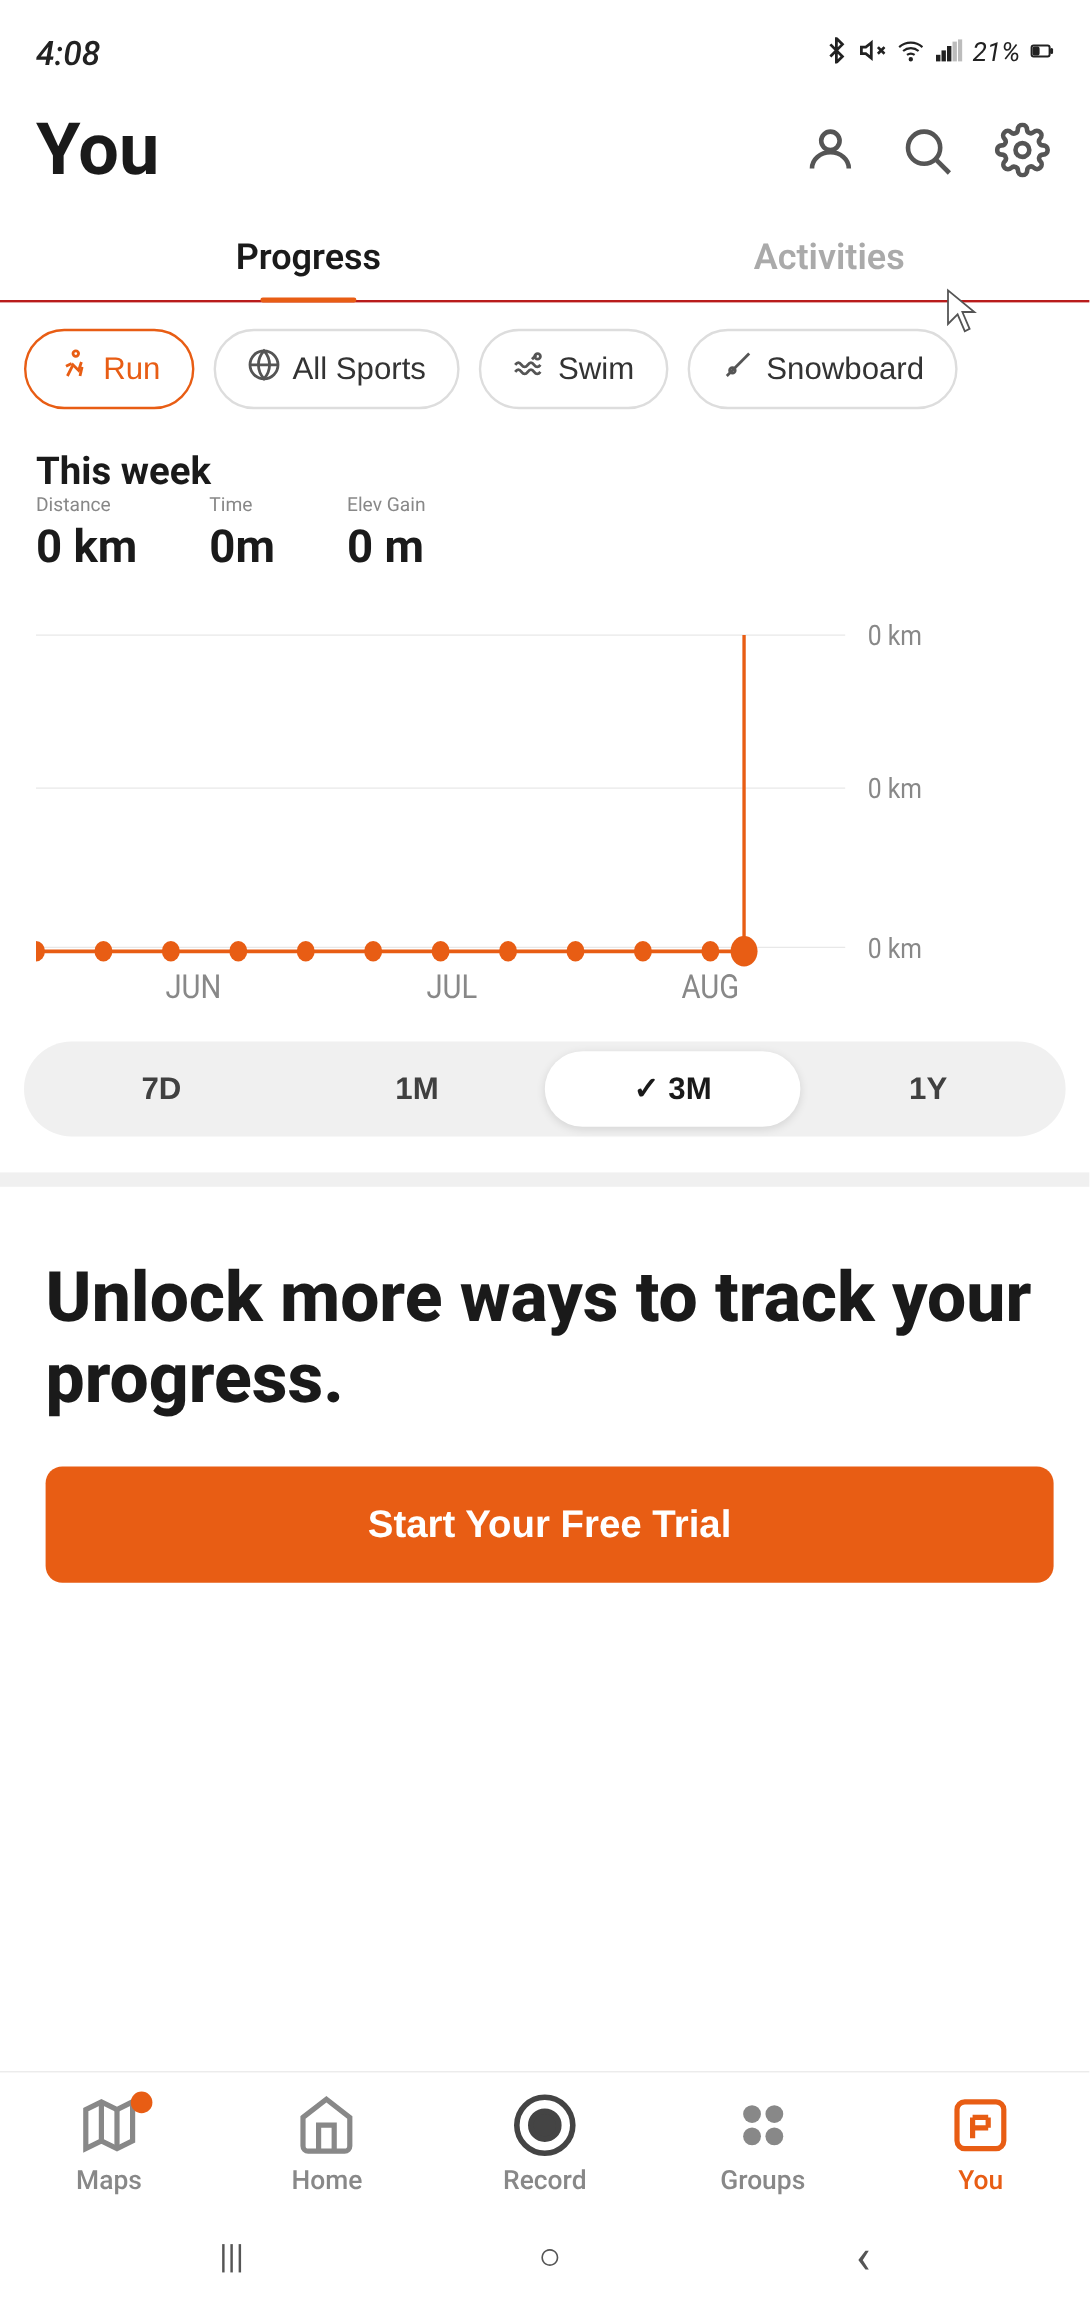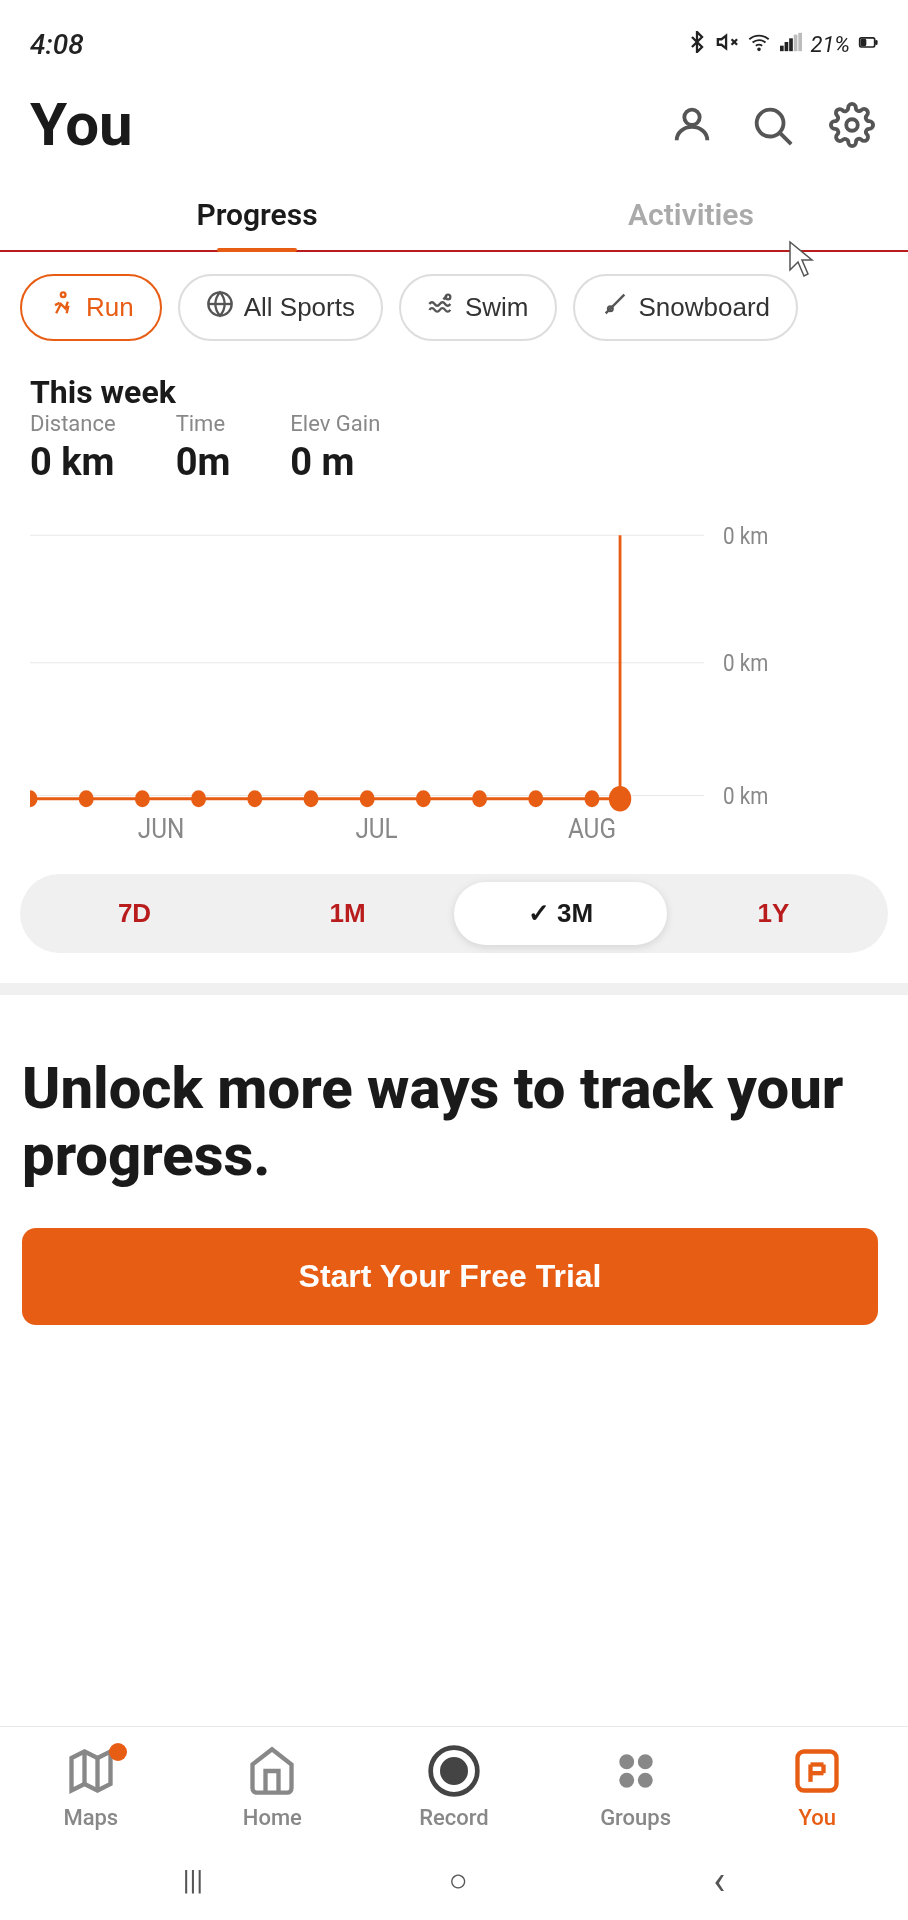--- a/index.html
+++ b/index.html
@@ -145,21 +145,21 @@
       font-weight: 700;
       color: #1a1a1a;
     }
     .week-stats {
       display: flex;
       gap: 60px;
       margin-bottom: 30px;
     }
     .stat-item {}
     .stat-label {
-      font-size: 22px;
+      font-size: 16px;
       color: #888;
       margin-bottom: 4px;
     }
     .stat-value {
       font-size: 38px;
       font-weight: 700;
       color: #1a1a1a;
     }
 
     
@@ -183,41 +183,41 @@
       border-radius: 50px;
       padding: 8px;
     }
     .range-btn {
       flex: 1;
       text-align: center;
       padding: 16px 10px;
       border-radius: 40px;
       font-size: 26px;
       font-weight: 600;
-      color: #b91c1c;
+      color: #404040;
       cursor: pointer;
       background: transparent;
       border: none;
     }
     .range-btn.active {
       background: #fff;
       color: #1a1a1a;
       box-shadow: 0 2px 8px rgba(0,0,0,0.12);
     }
 
     
     .section-divider {
       height: 12px;
       background: #f0f0f0;
       margin: 10px 0;
     }
 
     
     .upsell-section {
-      padding: 50px 30px 40px 22px;
+      padding: 50px 30px 40px 38px;
       background: #fff;
     }
     .upsell-title {
       font-size: 58px;
       font-weight: 800;
       color: #1a1a1a;
       line-height: 1.15;
       margin-bottom: 40px;
     }
     .trial-button {

